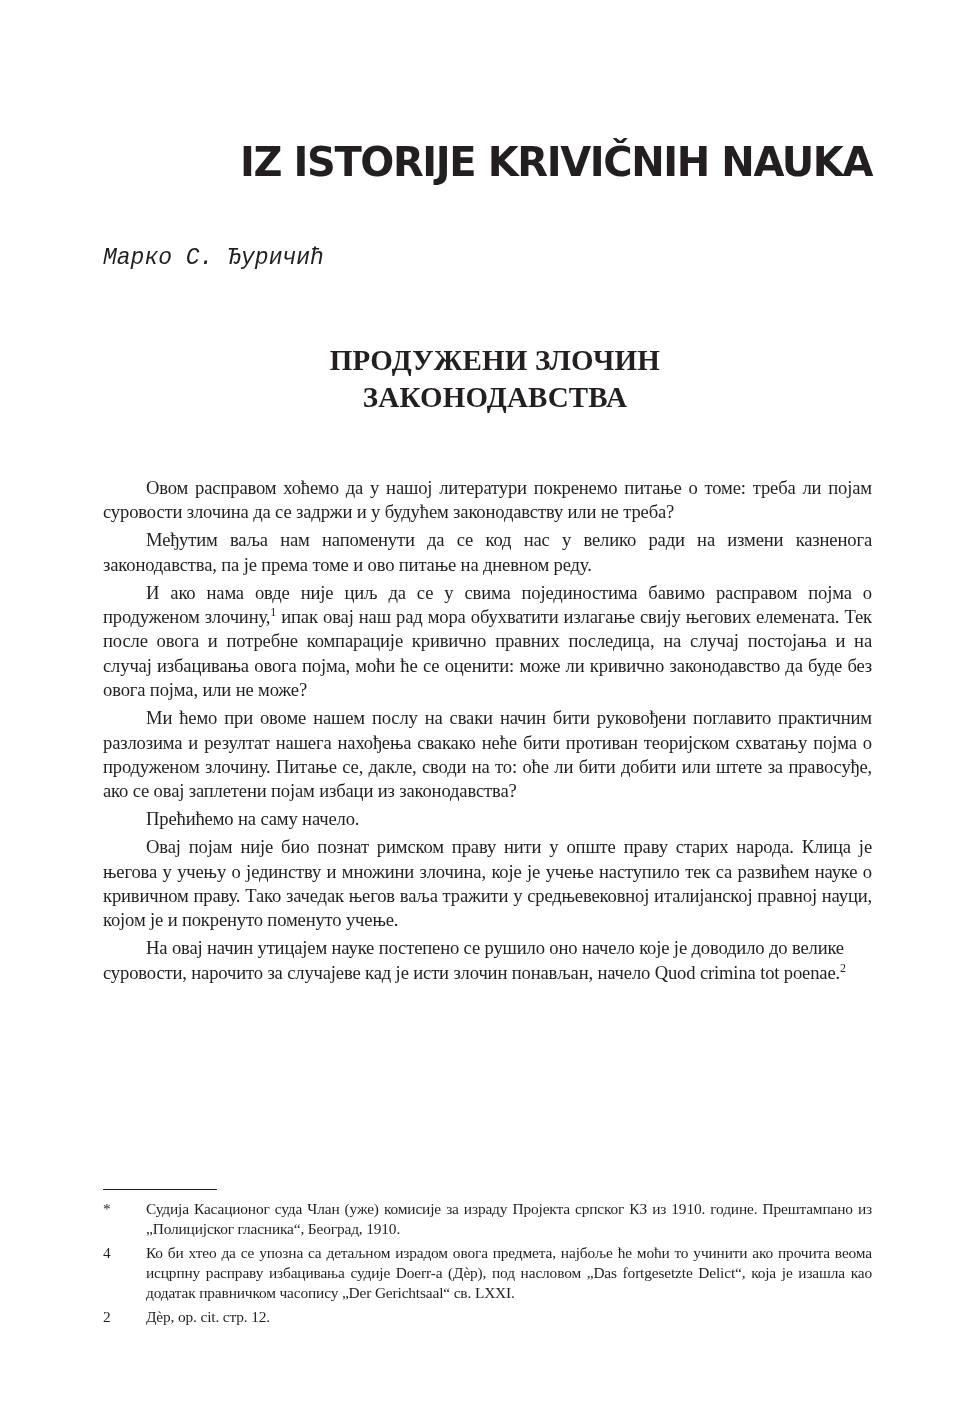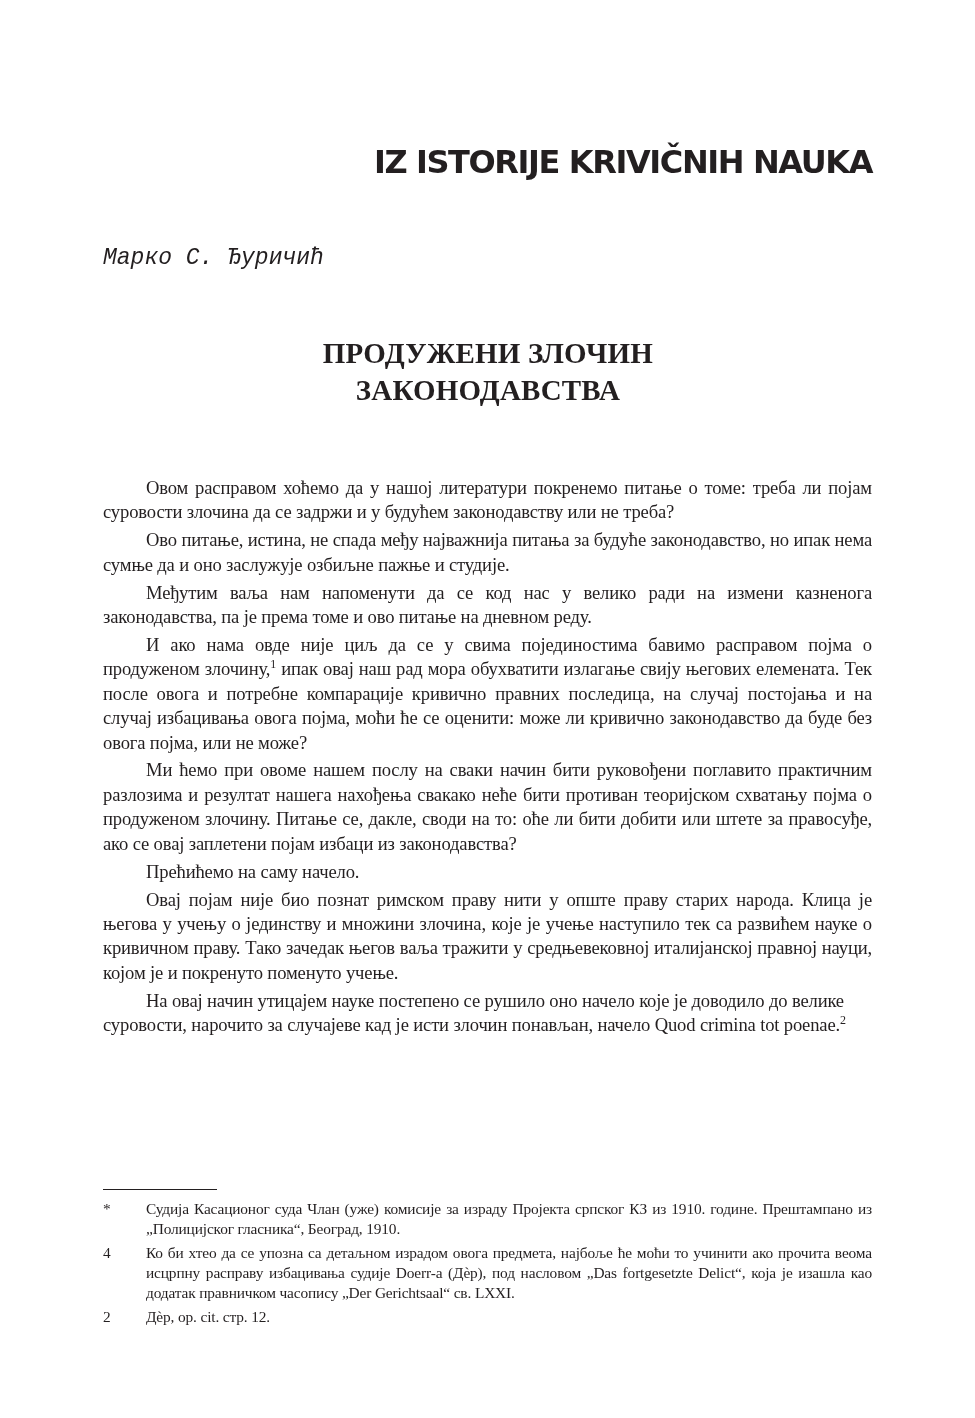--- a/index.html
+++ b/index.html
@@ -13,21 +13,21 @@
       position: relative;
       overflow: hidden;
       color: #231f20;
     }
     .section-title {
       position: absolute;
       top: 140px;
       right: 103px;
       font-family: "DejaVu Sans", sans-serif;
       font-weight: bold;
-      font-size: 32px;
+      font-size: 40px;
       letter-spacing: -1.4px;
       margin: 0;
       line-height: 44px;
       white-space: nowrap;
     }
     .author {
       position: absolute;
       top: 243px;
       left: 103px;
       font-family: Liberation Mono, monospace;
@@ -38,21 +38,21 @@
     }
     .article-title {
       position: absolute;
       top: 335px;
       left: 103px;
       width: 770px;
       text-align: center;
       font-family: "Liberation Serif", serif;
       font-size: 29px;
       line-height: 37px;
-      margin: 0;
+      margin: 7px;
       letter-spacing: 0.2px;
     }
     .article-title span {
       display: block;
     }
     .body-text {
       position: absolute;
       top: 476px;
       left: 103px;
       width: 769px;
@@ -109,21 +109,20 @@
 
 <p class="author">Марко С. Ђуричић</p>
 
 <h2 class="article-title">
   <span>ПРОДУЖЕНИ ЗЛОЧИН</span>
   <span>ЗАКОНОДАВСТВА</span>
 </h2>
 
 <div class="body-text">
   <p>Овом расправом хоћемо да у нашој литератури покренемо питање о томе: треба ли појам суровости злочина да се задржи и у будућем законодавству или не треба?</p>
-  <p>Ово питање, истина, не спада међу најважнија питања за будуће законодавство, но ипак нема сумње да и оно заслужује озбиљне пажње и студије.</p>
   <p>Међутим ваља нам напоменути да се код нас у велико ради на измени казненога законодавства, па је према томе и ово питање на дневном реду.</p>
   <p><span>И ако нама овде није циљ да се у свима појединостима бавимо расправом појма о продуженом злочину,</span><sup>1</sup><span> ипак овај наш рад мора обухватити излагање свију његових елемената. Тек после овога и потребне компарације кривично правних последица, на случај постојања и на случај избацивања овога појма, моћи ће се оценити: може ли кривично законодавство да буде без овога појма, или не може?</span></p>
   <p>Ми ћемо при овоме нашем послу на сваки начин бити руковођени поглавито практичним разлозима и резултат нашега нахођења свакако неће бити противан теоријском схватању појма о продуженом злочину. Питање се, дакле, своди на то: оће ли бити добити или штете за правосуђе, ако се овај заплетени појам избаци из законодавства?</p>
   <p>Прећићемо на саму начело.</p>
   <p>Овај појам није био познат римском праву нити у опште праву старих народа. Клица је његова у учењу о јединству и множини злочина, које је учење наступило тек са развићем науке о кривичном праву. Тако зачедак његов ваља тражити у средњевековној италијанској правној науци, којом је и покренуто поменуто учење.</p>
   <p style="text-align: left;"><span>На овај начин утицајем науке постепено се рушило оно начело које је доводило до велике суровости, нарочито за случајеве кад је исти злочин понављан, начело Quod crimina tot poenae.</span><sup>2</sup><span></span></p>
 </div>
 
 <div class="fn-rule"></div>
 

